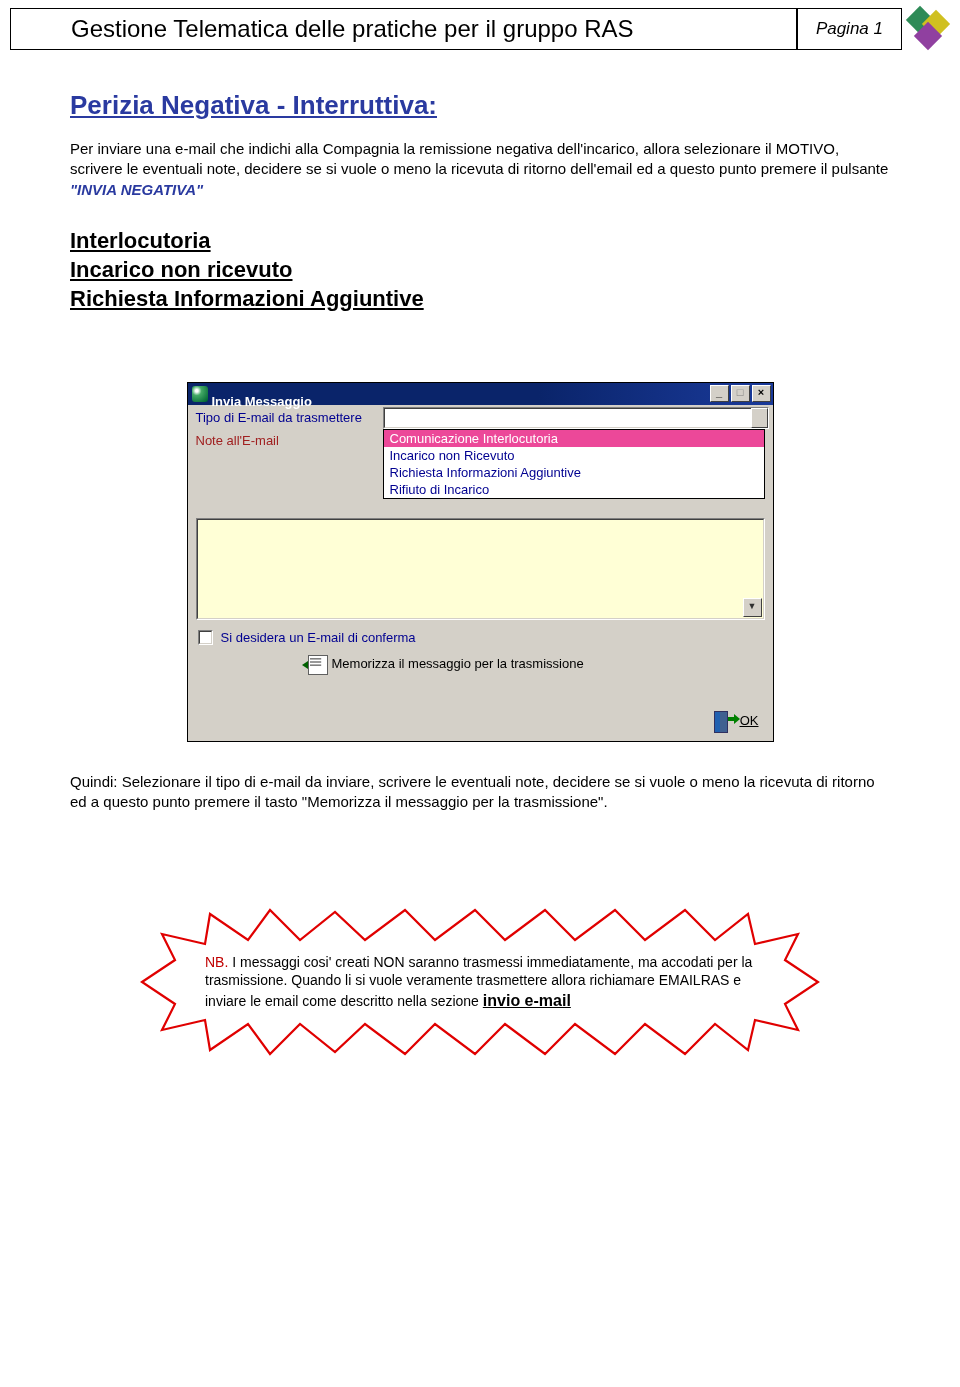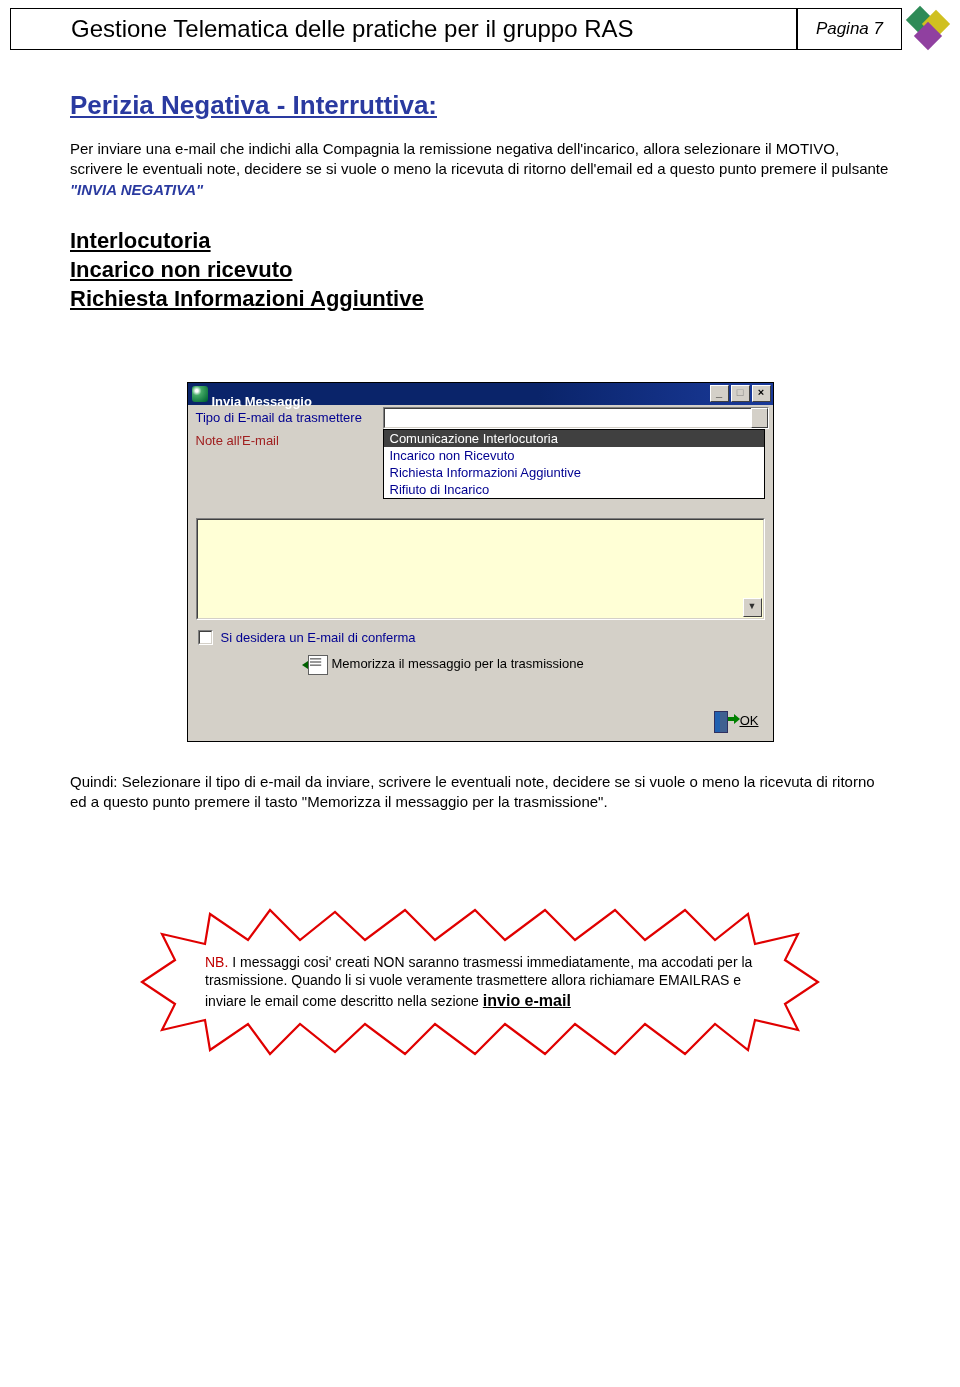--- a/index.html
+++ b/index.html
@@ -187,21 +187,21 @@
     background: #fff;
     border: 1px solid #000;
     z-index: 5;
   }
   .dropdown-item {
     color: #000090;
     padding: 1px 6px;
     font-size: 13px;
   }
   .dropdown-item.selected {
-    background: #404040;
+    background: #ec4899;
     color: #fff;
   }
   .note-row {
     display: flex;
     margin-bottom: 0;
   }
   .textarea-panel {
     margin: 67px 4px 0 4px;
     background: #ffffd6;
     border: 1px solid #808080;
@@ -335,21 +335,21 @@
 </style>
 </head>
 <body>
 
 <div class="page">
 
   <div class="header-row">
     <div class="header-box">
       <div class="header-title">Gestione Telematica delle pratiche per il gruppo RAS</div>
       <div class="header-divider"></div>
-      <div class="page-label">Pagina 7</div>
+      <div class="page-label">Pagina 1</div>
     </div>
     <div class="logo-box">
       <div class="sq1"></div>
         <div class="sq2"></div>
         <div class="sq3"></div>
     </div>
   </div>
 
   <div class="content">
 

